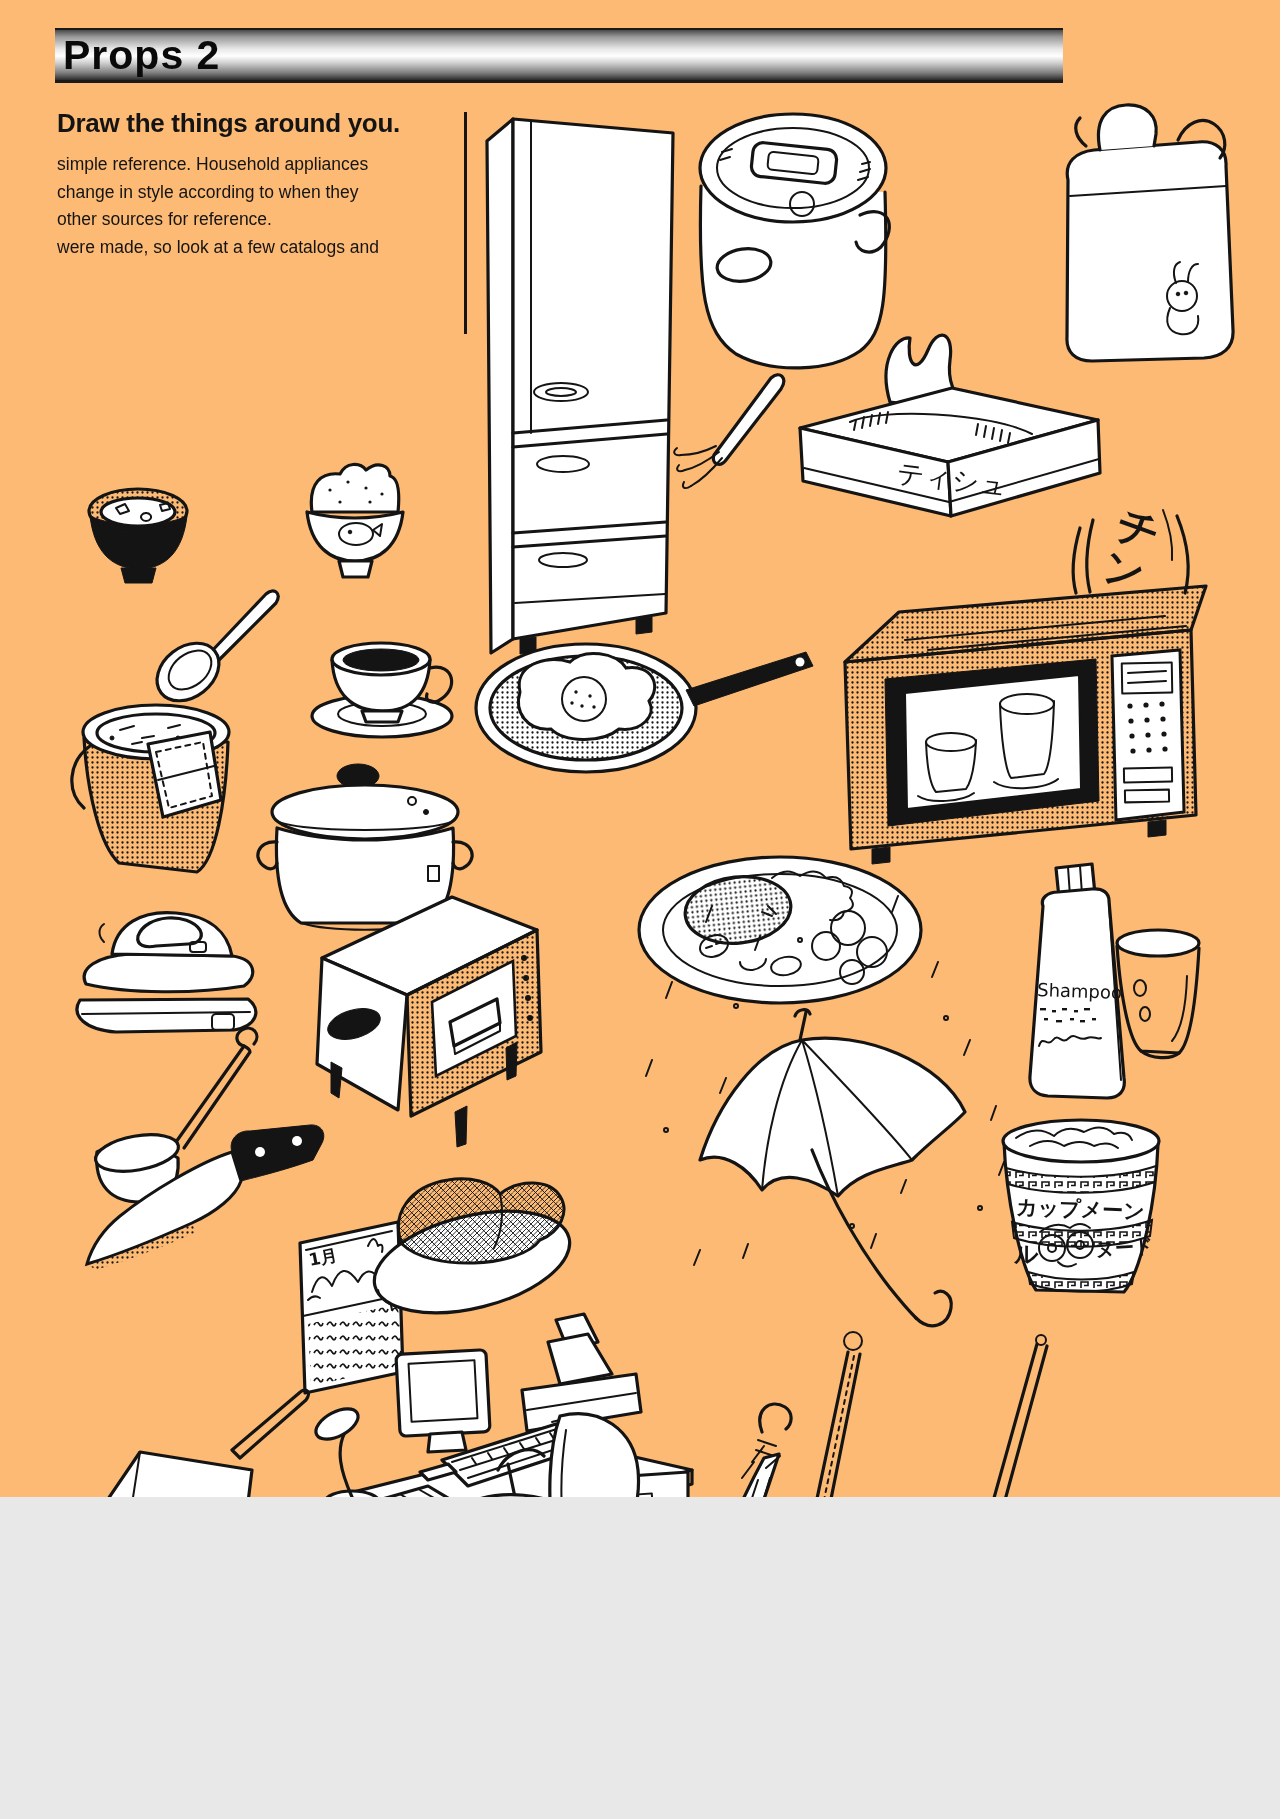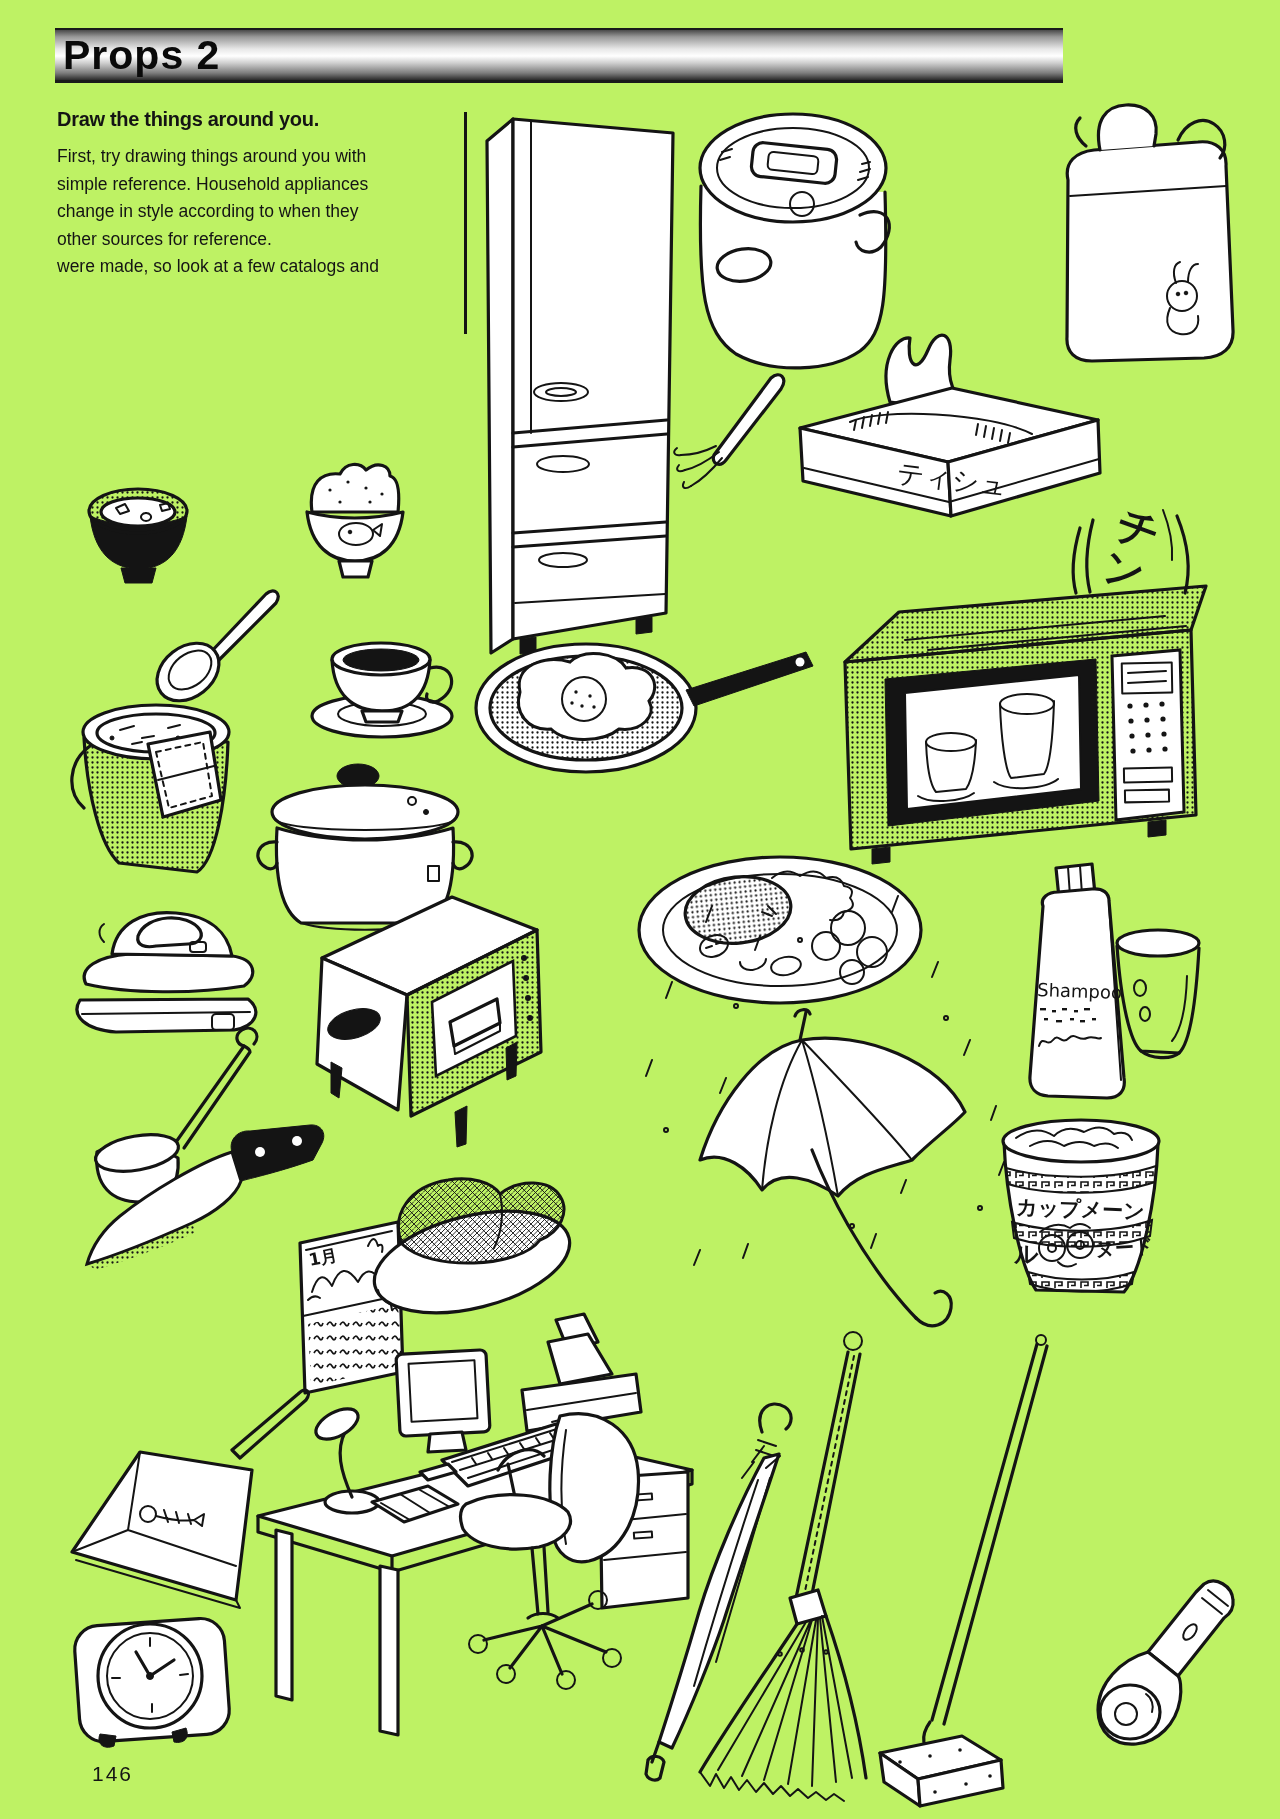--- a/index.html
+++ b/index.html
@@ -1,43 +1,42 @@
 <!DOCTYPE html>
 <html><head>
 <meta charset="utf-8">
 <style>
   html,body{margin:0;padding:0;background:#e8e8e8;}
-  .page{position:relative;width:1280px;height:1819px;background:#bef264;overflow:hidden;
+  .page{position:relative;width:1280px;height:1497px;background:#fdba74;overflow:hidden;
         font-family:"Liberation Sans","DejaVu Sans",sans-serif;color:#141414;}
   .titlebar{position:absolute;left:55px;top:28px;width:1008px;height:50px;
         background:linear-gradient(180deg,#4a4a4a 0%,#9a9a9a 14%,#e8e8e8 38%,#ffffff 52%,#cfcfcf 66%,#7d7d7d 86%,#2b2b2b 100%);
         border-top:2px solid #1a1a1a;border-bottom:3px solid #1a1a1a;
         display:flex;align-items:center;}
   .titlebar h1{margin:0 0 0 8px;font-size:41px;font-weight:bold;letter-spacing:1px;color:#0a0a0a;}
   .intro{position:absolute;left:57px;top:108px;width:400px;}
-  .intro h2{margin:0;font-size:20px;font-weight:bold;letter-spacing:-0.3px;}
+  .intro h2{margin:0;font-size:26px;font-weight:bold;letter-spacing:-0.3px;}
   .intro .para{margin-top:12px;font-size:17.5px;line-height:27.5px;}
   .divider{position:absolute;left:464px;top:112px;width:3px;height:222px;background:#141414;}
   .pagenum{position:absolute;left:92px;top:1762px;font-size:21px;letter-spacing:2px;}
   svg text{font-family:"DejaVu Sans","Liberation Sans",sans-serif;fill:#141414;}
   .art{position:absolute;left:0;top:0;}
 </style>
 </head>
 <body>
 
 <div class="page">
 
   <div class="titlebar">
     <h1>Props 2</h1>
   </div>
 
   <div class="intro">
     <h2>Draw the things around you.</h2>
     <div class="para">
-      <div>First, try drawing things around you with</div>
       <div>simple reference. Household appliances</div>
       <div>change in style according to when they</div>
       <div>other sources for reference.</div>
       <div>were made, so look at a few catalogs and</div>
     </div>
   </div>
   <div class="divider"></div>
 
   <svg class="art" width="1280" height="1819" viewBox="0 0 1280 1819">
     <defs>

